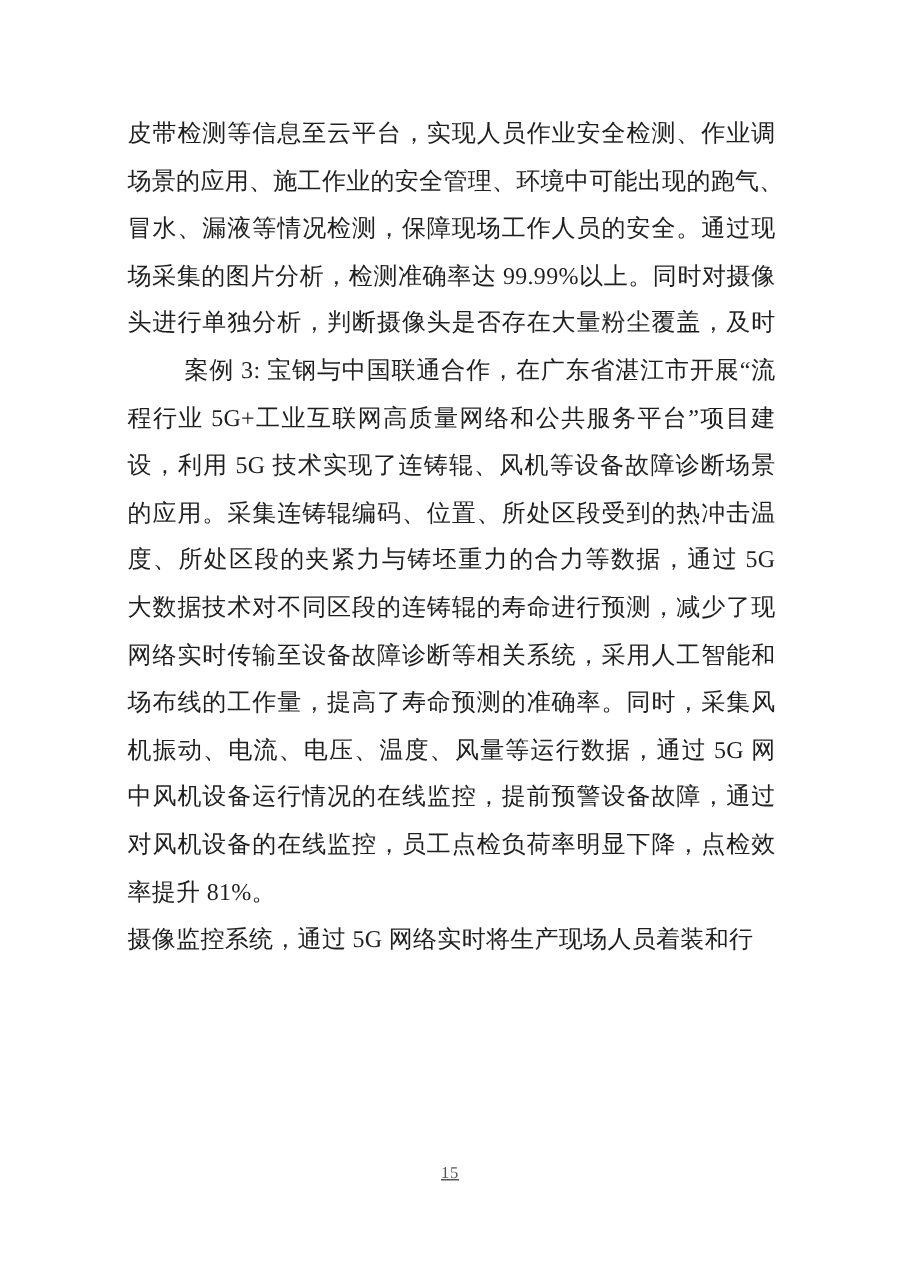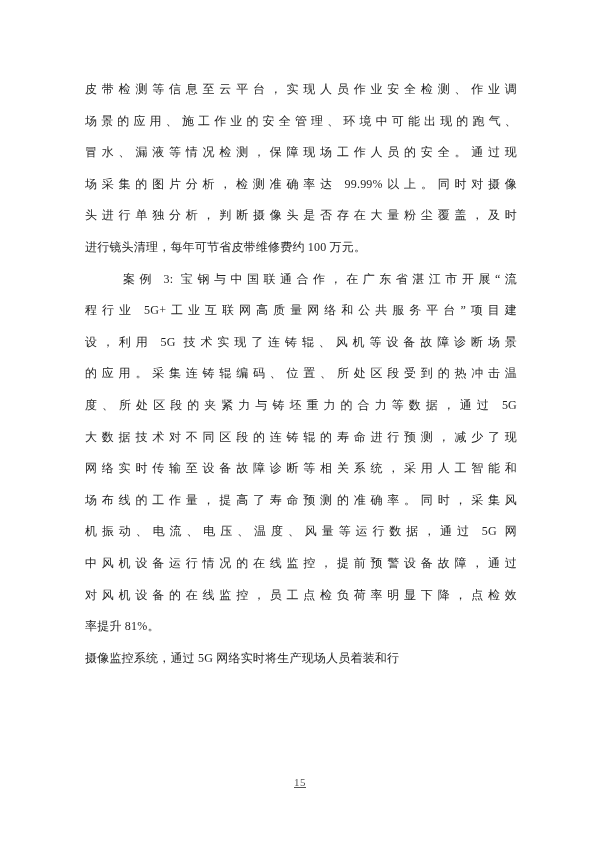--- a/index.html
+++ b/index.html
@@ -18,21 +18,21 @@
   .text-block {
     position: absolute;
     left: 85px;
     top: 74px;
     width: 432px;
     color: #1f1f1f;
   }
   .line {
     height: 31.6px;
     line-height: 31.6px;
-    font-size: 12px;
+    font-size: 16px;
     text-align: justify;
     text-align-last: justify;
     white-space: nowrap;
     letter-spacing: 0.2px;
   }
   .line.para-end {
     text-align-last: left;
   }
   .line.indent {
     padding-left: 38px;
@@ -54,21 +54,20 @@
 </head>
 <body>
 
 <div class="page">
   <div class="text-block" id="doc-body">
       <div class="line"><span class="seg">皮带检测等信息至云平台，实现人员作业安全检测、作业调</span></div>
       <div class="line"><span class="seg">场景的应用、施工作业的安全管理、环境中可能出现的跑气、</span></div>
       <div class="line"><span class="seg">冒水、漏液等情况检测，保障现场工作人员的安全。通过现</span></div>
       <div class="line"><span class="seg">场采集的图片分析，检测准确率达 99.99%以上。同时对摄像</span></div>
       <div class="line"><span class="seg">头进行单独分析，判断摄像头是否存在大量粉尘覆盖，及时</span></div>
-      <div class="line para-end"><span class="seg">进行镜头清理，每年可节省皮带维修费约 100 万元。</span></div>
       <div class="line indent"><span class="seg">案例 3: 宝钢与中国联通合作，在广东省湛江市开展“流</span></div>
       <div class="line"><span class="seg">程行业 5G+工业互联网高质量网络和公共服务平台”项目建</span></div>
       <div class="line"><span class="seg">设，利用 5G 技术实现了连铸辊、风机等</span><span class="seg bold">设备故障诊断</span><span class="seg">场景</span></div>
       <div class="line"><span class="seg">的应用。采集连铸辊编码、位置、所处区段受到的热冲击温</span></div>
       <div class="line"><span class="seg">度、所处区段的夹紧力与铸坯重力的合力等数据，通过 5G</span></div>
       <div class="line"><span class="seg">大数据技术对不同区段的连铸辊的寿命进行预测，减少了现</span></div>
       <div class="line"><span class="seg">网络实时传输至设备故障诊断等相关系统，采用人工智能和</span></div>
       <div class="line"><span class="seg">场布线的工作量，提高了寿命预测的准确率。同时，采集风</span></div>
       <div class="line"><span class="seg">机振动、电流、电压、温度、风量等运行数据，通过 5G 网</span></div>
       <div class="line"><span class="seg">中风机设备运行情况的在线监控，提前预警设备故障，通过</span></div>

